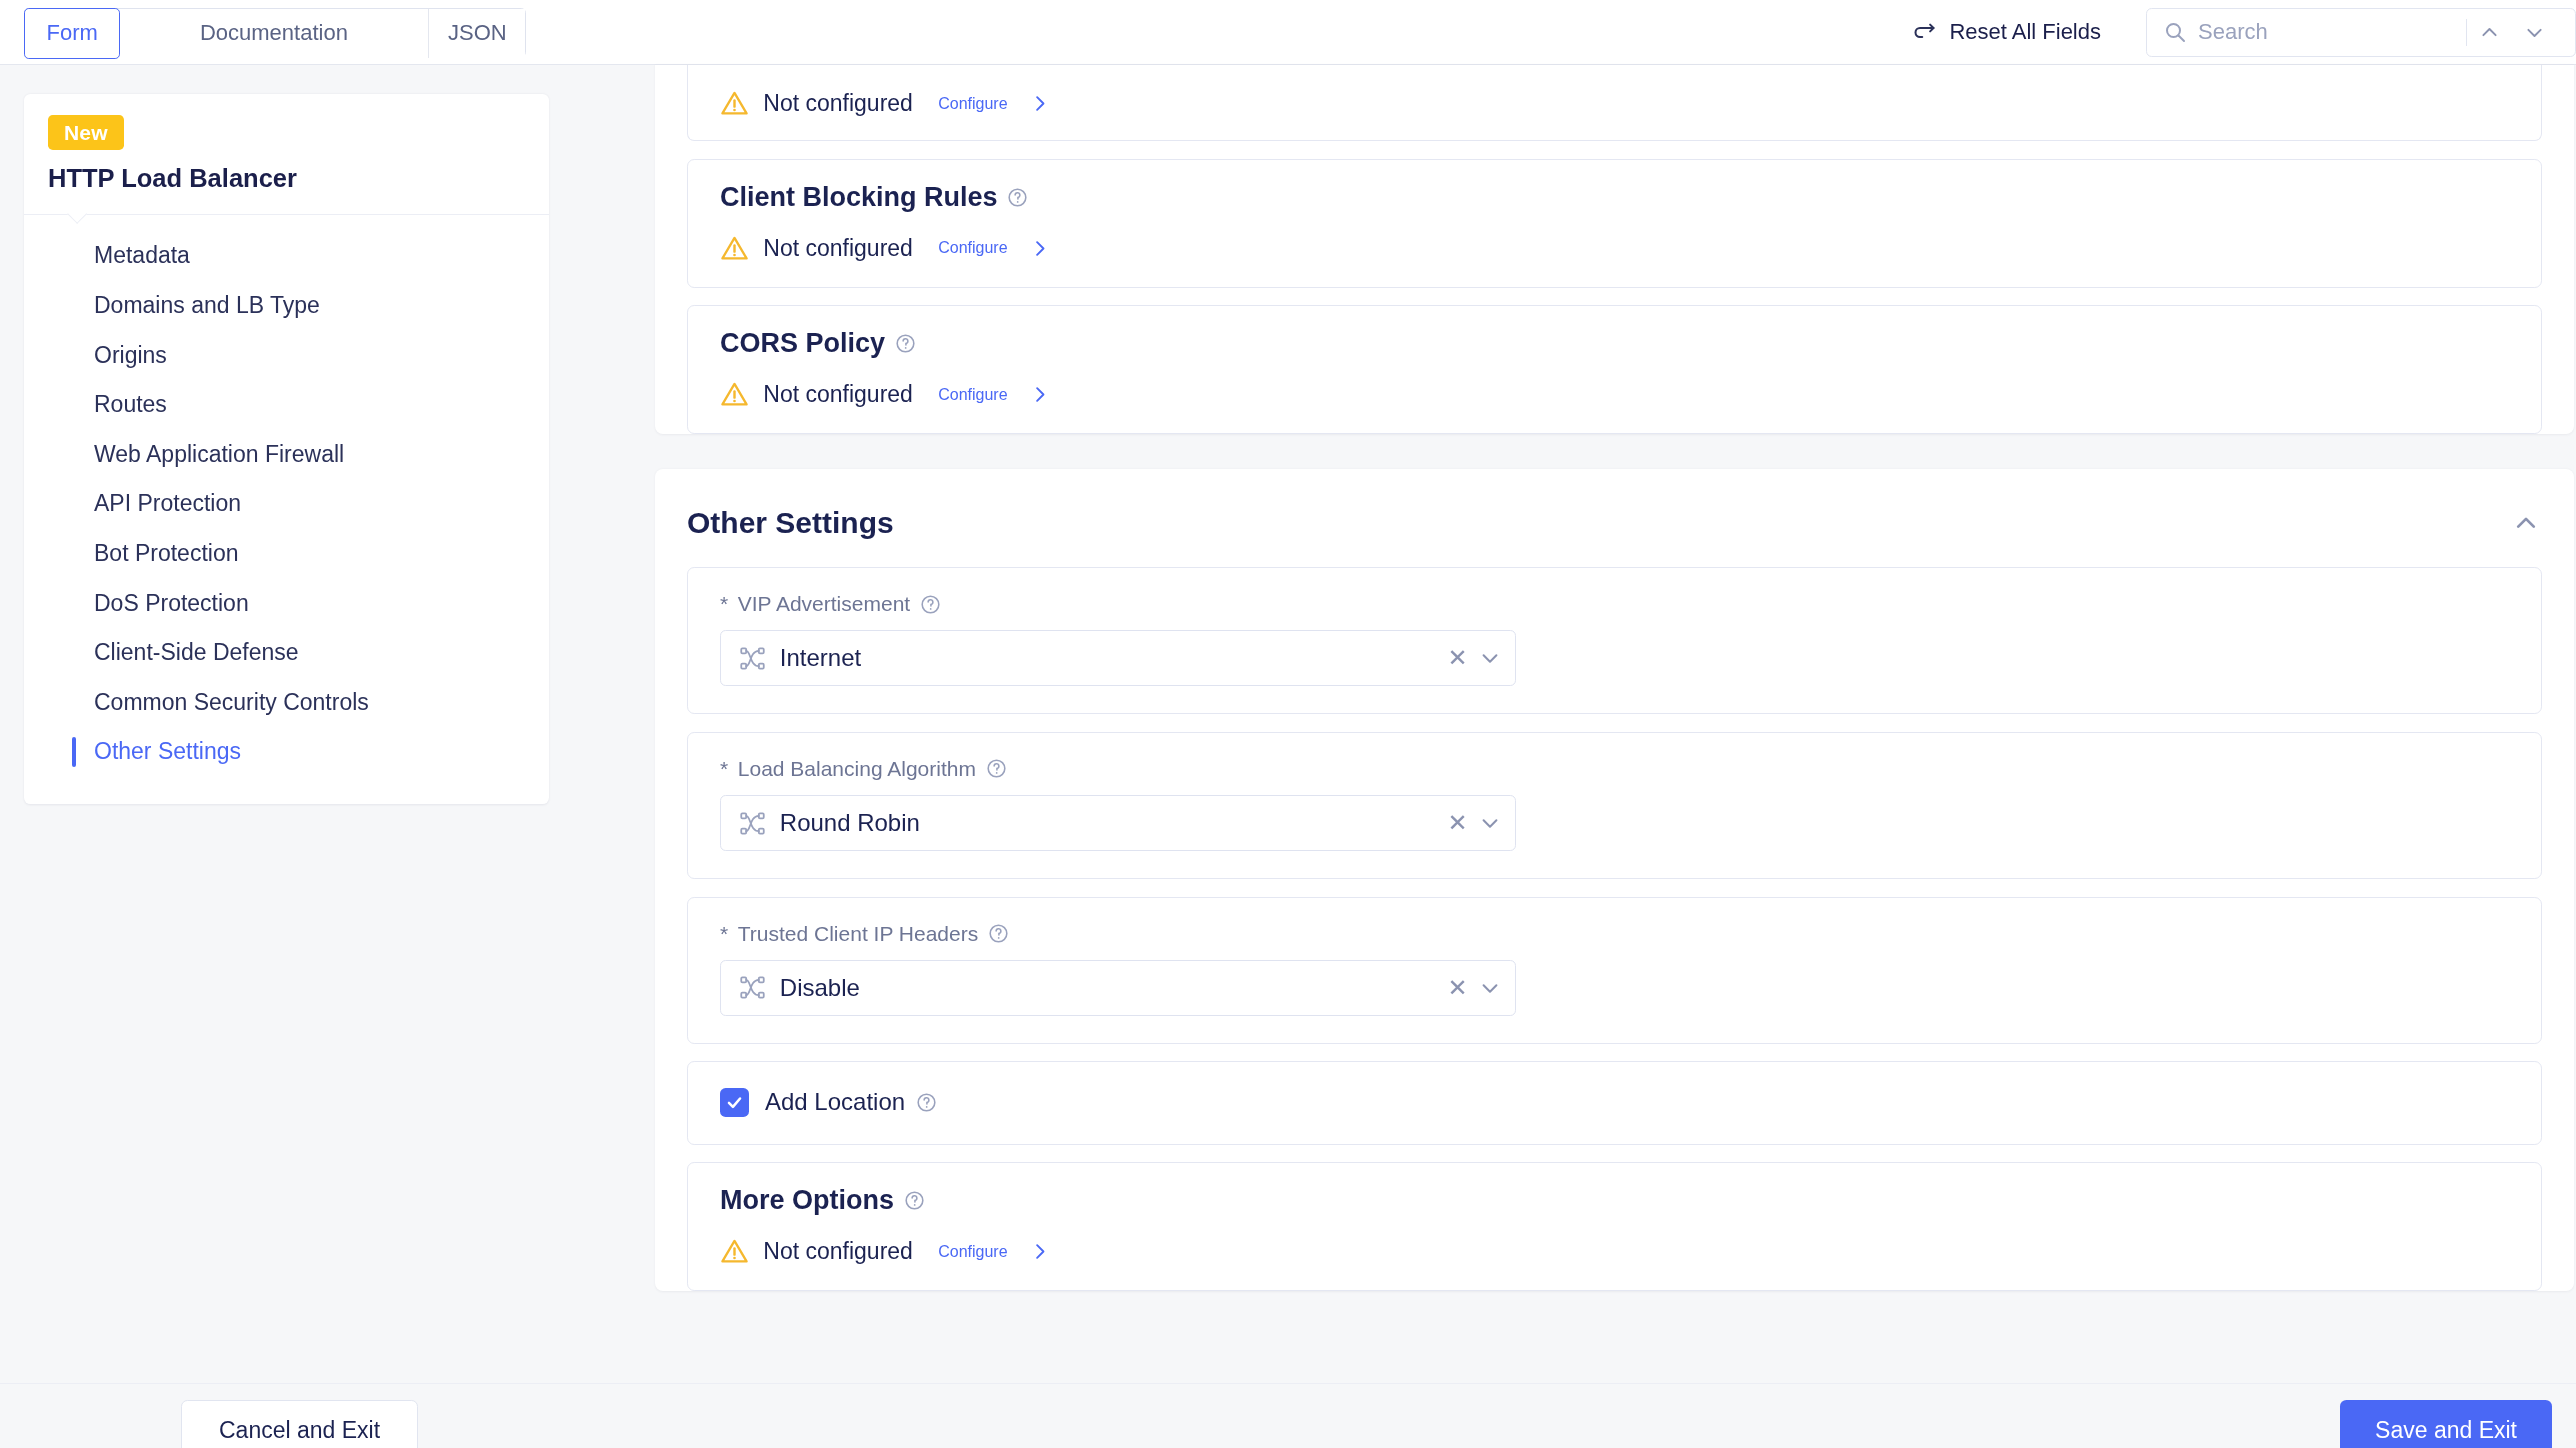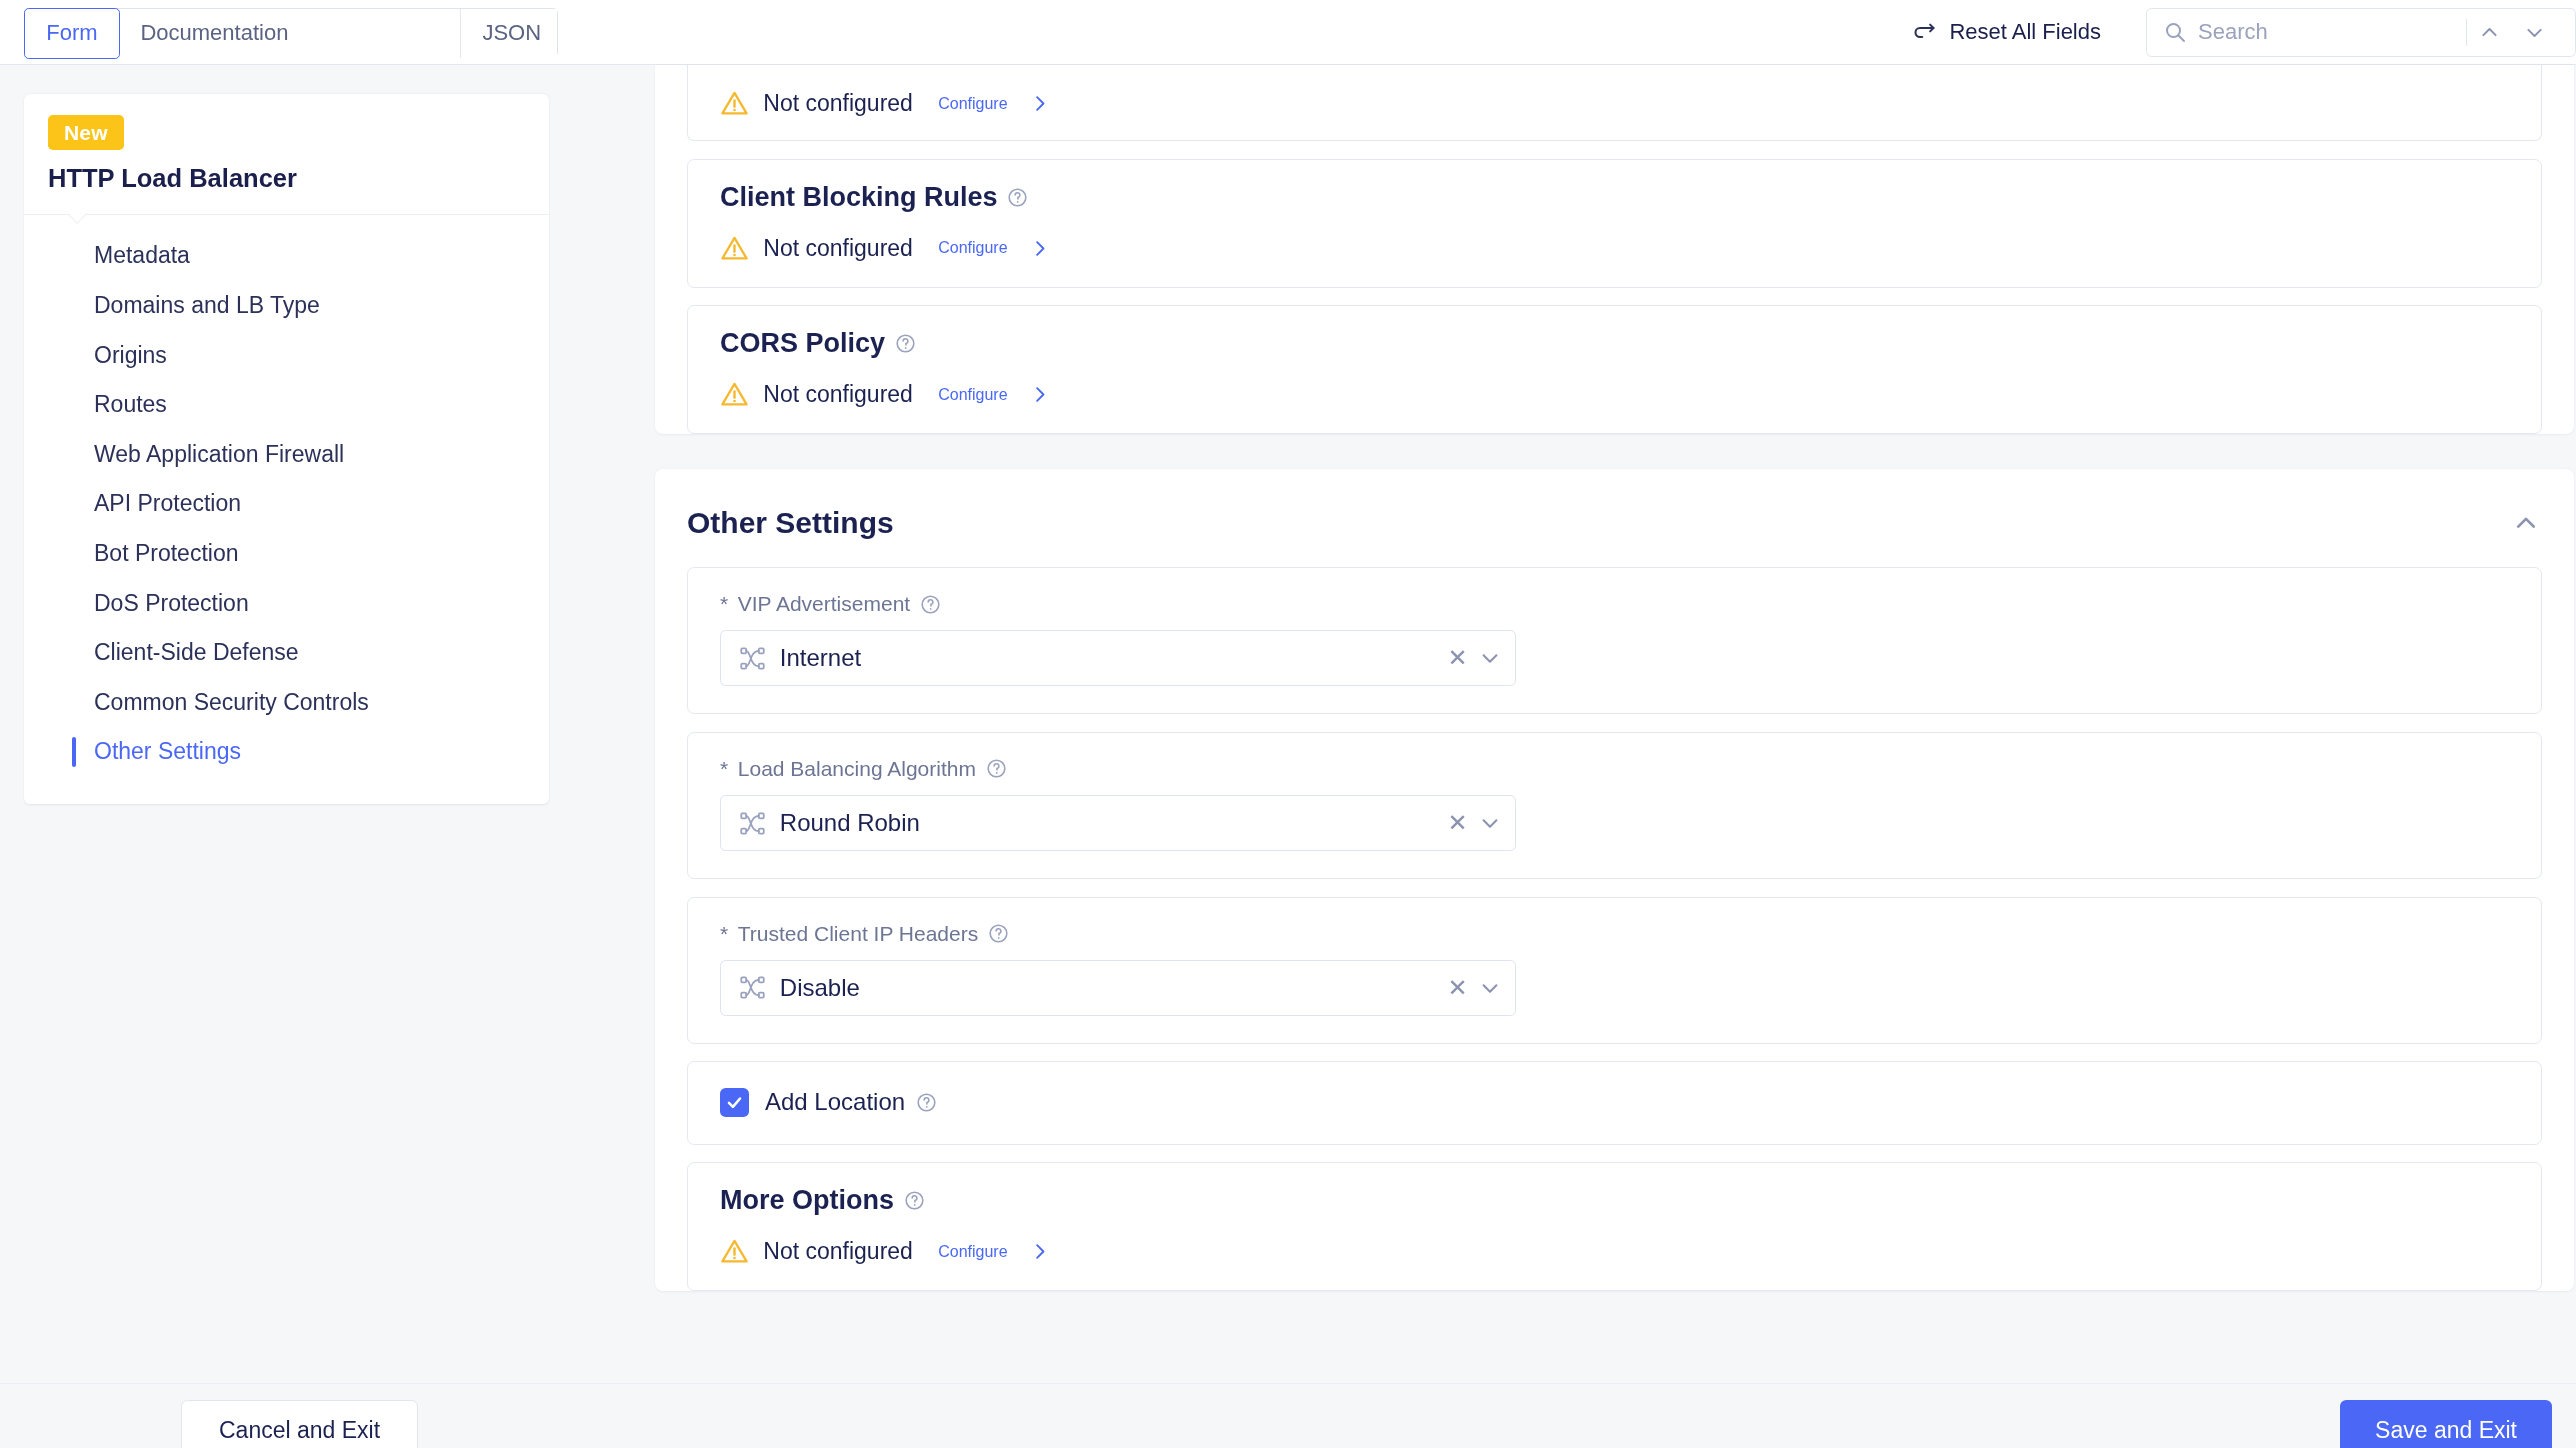--- a/index.html
+++ b/index.html
@@ -17,31 +17,31 @@
     background: #ffffff;
     border-bottom: 0.8px solid #e4e7ef;
     display: flex; align-items: center;
   }
   .segmented {
     display: flex; margin-left: 24px; height: 49px;
     border: 0.8px solid #dfe3ee; border-radius: 4.8px; overflow: visible;
     background: #fff;
   }
   .seg {
-    display: flex; align-items: center; justify-content: flex-start;
+    display: flex; align-items: center; justify-content: center;
     font-size: 22px; color: #5a6384; background: #fff;
     padding: 2px 21px; height: 49px; cursor: pointer;
     border-right: 0.8px solid #e4e7ef;
   }
   .seg:last-child { border-right: none; }
   .seg.active {
     color: #4a68f5; border: 1.6px solid #4a68f5; border-radius: 4.8px;
     margin: -0.8px; height: 51px; z-index: 2; background: #fff;
   }
-  .seg.wide { width: 342px; }
+  .seg.wide { width: 310px; }
   .seg.narrow { width: 96px; }
 
   .topright {
     margin-left: auto; display: flex; align-items: center; height: 65px;
   }
   .reset-btn {
     display: flex; align-items: center; gap: 11px;
     font-size: 22px; color: #1b1f4b; cursor: pointer;
     margin-right: 45px;
   }

